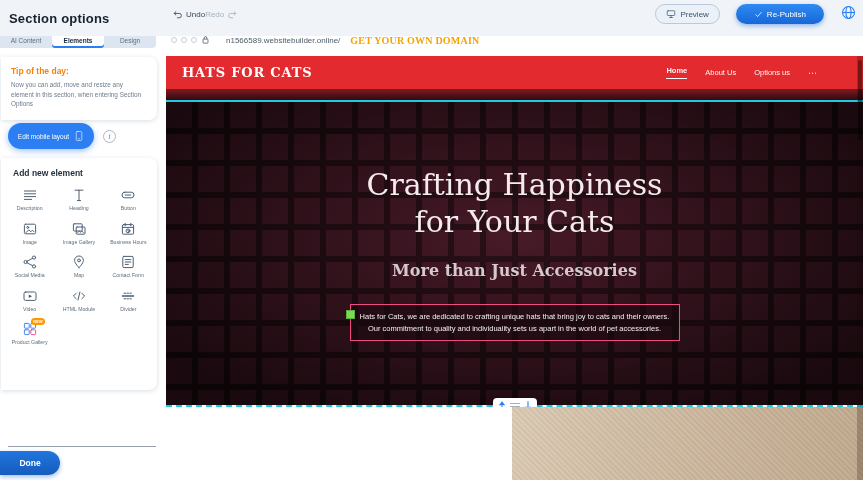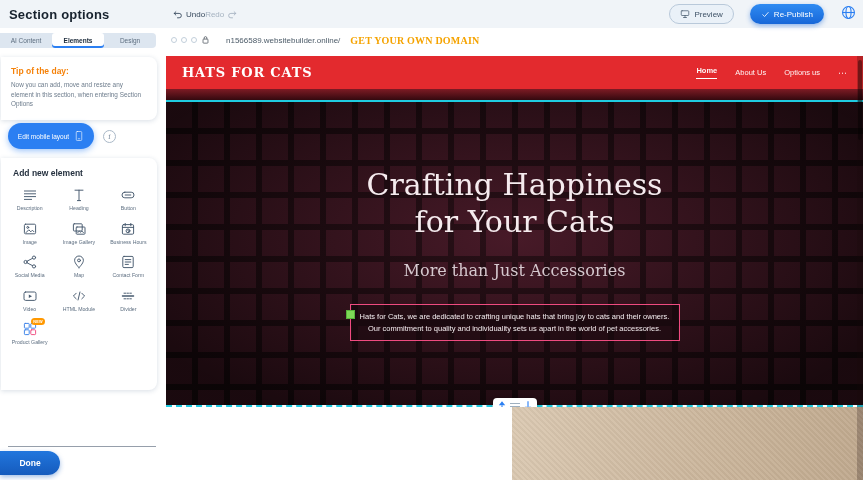--- a/index.html
+++ b/index.html
@@ -1,31 +1,31 @@
 <!DOCTYPE html>
 <html><head>
 <meta charset="utf-8">
 <style>
   * { margin:0; padding:0; box-sizing:border-box; }
   html,body { width:863px; height:480px; overflow:hidden; }
   body { position:relative; font-family:"Liberation Sans",sans-serif; background:#fff; }
   button { font-family:inherit; border:none; background:none; cursor:pointer; }
 
   
-  .topbar { position:absolute; top:0; left:0; right:0; height:28px; background:#f0f4f8; display:flex; align-items:center; z-index:30; }
+  .topbar { position:absolute; top:0; left:0; right:0; height:36px; background:#f0f4f8; display:flex; align-items:center; z-index:30; }
   .topbar-title { font-size:13px; font-weight:bold; color:#17222e; margin-left:9px; letter-spacing:.2px; }
   .history { position:absolute; left:172px; top:0; height:28px; display:flex; align-items:center; }
   .hist-btn { display:flex; align-items:center; gap:3px; font-size:8px; color:#36485c; }
   .hist-btn svg { width:11px; height:11px; stroke:#36485c; fill:none; stroke-width:1.6; stroke-linecap:round; stroke-linejoin:round; }
   .hist-btn.disabled { color:#a5b2c0; }
   .hist-btn.disabled svg { stroke:#a5b2c0; }
   .topbar-right { position:absolute; right:6px; top:4px; display:flex; align-items:center; gap:16px; }
   .btn-preview { height:20px; border-radius:10px; background:#eaf1f8; border:1px solid #b9c9da; color:#3d5166; font-size:8px; display:flex; align-items:center; gap:4px; padding:0 10px; }
   .btn-preview svg { width:10px; height:10px; stroke:#3d5166; fill:none; stroke-width:1.4; stroke-linecap:round; }
-  .btn-republish { height:20px; border-radius:10px; background:linear-gradient(#2f8bf2,#1767d8); color:#fff; font-size:8px; display:flex; align-items:center; gap:4px; padding:0 11px; box-shadow:0 2px 5px rgba(23,103,216,.45); }
+  .btn-republish { height:20px; border-radius:10px; background:linear-gradient(#2f8bf2,#1767d8); color:#fff; font-size:8px; display:flex; align-items:center; gap:4px; padding:0 18px; box-shadow:0 2px 5px rgba(23,103,216,.45); }
   .btn-republish svg { width:9px; height:9px; stroke:#fff; fill:none; stroke-width:1.8; stroke-linecap:round; stroke-linejoin:round; }
   .globe-btn svg { width:17px; height:17px; stroke:#2b7ff2; fill:none; stroke-width:1.3; }
 
   
   .sidebar { position:absolute; top:28px; left:0; width:166px; bottom:0; z-index:20; }
   .tabs { position:absolute; top:5px; left:0; width:156px; height:15px; display:flex; background:#dde6f0; border-radius:0 4px 4px 0; overflow:hidden; }
   .tab { flex:1; font-size:6.5px; color:#5c6d7f; display:flex; align-items:center; justify-content:center; }
   .tab.active { background:#fff; color:#1b2a3a; font-weight:bold; box-shadow:inset 0 -2px 0 #2b7ff2; border-radius:3px; }
 
   .card { position:absolute; left:1px; width:156px; background:#fff; border-radius:0 8px 8px 0; box-shadow:0 1px 5px rgba(40,70,110,.18); }
@@ -53,37 +53,37 @@
   .canvas { position:absolute; left:166px; top:28px; right:0; bottom:0; background:#fff; }
   .browser-bar { height:24px; display:flex; align-items:center; gap:4px; padding-left:5px; }
   .win-dot { width:6px; height:6px; border-radius:50%; border:1px solid #c3cfdb; }
   .lock-icon svg { width:9px; height:10px; stroke:#2b3440; fill:none; stroke-width:1.4; display:block; }
   .url { font-size:8px; color:#4c5b68; margin-left:12px; }
   .domain-cta { font-size:10px; font-weight:bold; color:#f5a300; margin-left:6px; letter-spacing:.2px;font-family:Liberation Serif, serif; }
 
   .site { position:absolute; top:28px; left:0; right:0; bottom:0; display:flex; flex-direction:column; }
   .site-header { height:33px; background:#e32a2e; display:flex; align-items:center; justify-content:space-between; padding:0 16px; flex:0 0 auto; }
   .logo { font-family:"DejaVu Serif",serif; font-size:13px; color:#fff; letter-spacing:.8px; font-weight:bold; text-transform:uppercase; }
-  .site-nav { display:flex; align-items:center; gap:18px; }
+  .site-nav { display:flex; align-items:center; gap:18px; margin-right:30px; }
   .nav-item { font-size:7.5px; color:rgba(255,255,255,.95); }
   .nav-item.active { font-weight:bold; padding-bottom:3px; border-bottom:1.5px solid #fff; }
   .nav-more { color:#fff; font-size:9px; }
 
   .header-strip { height:11px; background:linear-gradient(#7e1b24,#33090f); flex:0 0 auto; }
   .sel-top { height:2px; background:#1fcbe0; flex:0 0 auto; }
 
   .hero { height:303px; flex:0 0 auto; position:relative; display:flex; flex-direction:column; align-items:center; justify-content:center; text-align:center;
     background-color:#190a0e;
     background-image:
       radial-gradient(ellipse at 50% 45%, rgba(190,70,110,.10), rgba(0,0,0,.55) 85%),
       repeating-linear-gradient(180deg, rgba(0,0,0,0) 0 26px, #190a0e 26px 32px),
       repeating-linear-gradient(90deg, #3a1520 0 26px, #190a0e 26px 32px);
   }
   .hero-heading { font-family:"DejaVu Serif",serif; font-size:30px; line-height:1.25; color:#f5ebee; max-width:340px; font-weight:normal; }
-  .hero-sub { font-family:"DejaVu Serif",serif; font-size:16px; color:#d5c8ce; margin-top:20px; }
+  .hero-sub { font-family:"DejaVu Serif",serif; font-size:16px; color:#d5c8ce; margin-top:20px;font-weight:bold; }
   .hero-box { position:relative; margin-top:24px; width:330px; border:1px solid #ef4b80; background:rgba(25,10,14,.55); padding:6px 9px; font-size:7.5px; line-height:1.55; color:#f3edef; }
   .hero-handle { position:absolute; left:-5px; top:5px; width:9px; height:9px; background:#7ed957; border:1px solid #57b33a; }
 
   .sel-bottom { height:0; border-top:2px dashed #1fcbe0; position:relative; flex:0 0 auto; }
   .resize-widget { position:absolute; left:50%; top:-9px; transform:translateX(-50%); width:44px; height:16px; background:#fff; border-radius:4px; box-shadow:0 1px 4px rgba(0,0,0,.35); display:flex; align-items:center; justify-content:center; gap:4px; }
   .resize-widget svg { width:8px; height:12px; display:block; }
   .grip { display:flex; flex-direction:column; gap:1.5px; }
   .grip span { display:block; width:10px; height:1px; background:#9fb0c0; }
 
   .next-section { flex:1; position:relative; background:#fff; }

